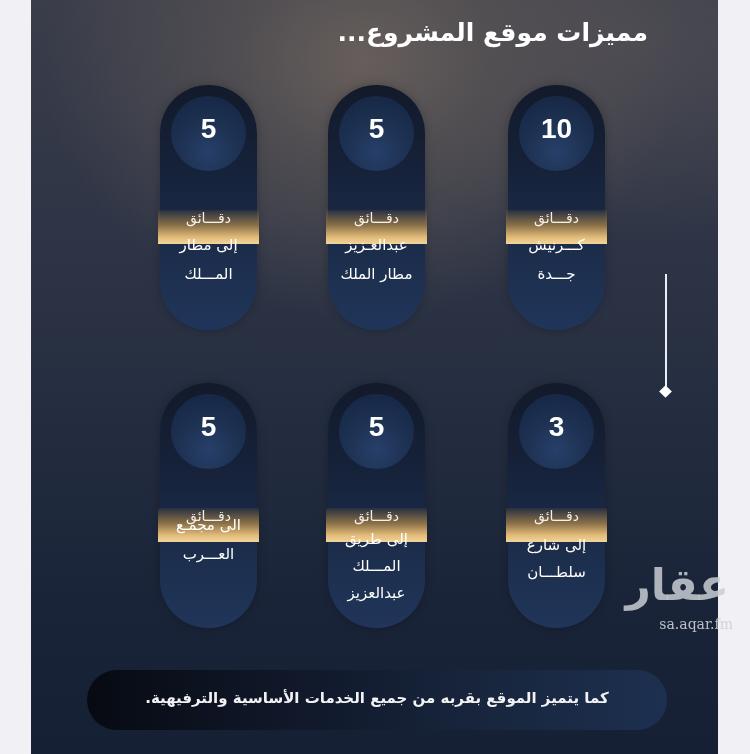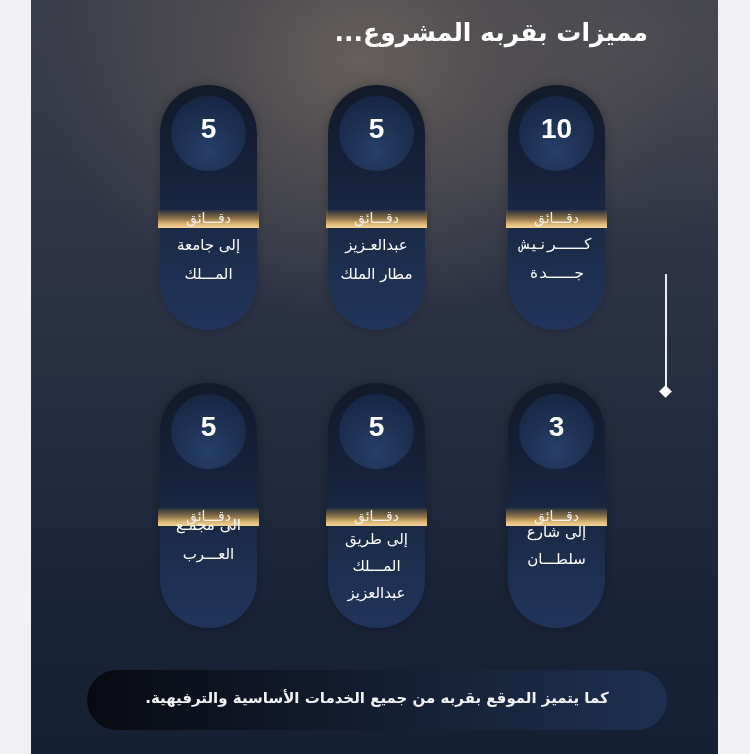--- a/index.html
+++ b/index.html
@@ -29,21 +29,21 @@
   .card .circle {
     position: absolute; left: 11px; top: 11px; width: 75px; height: 75px; border-radius: 50%;
     background: radial-gradient(circle at 50% 75%, #27406a 0%, #1d3152 45%, #152441 100%);
   }
   .card .num {
     position: absolute; left: 0; right: 0; top: 28px; text-align: center;
     color: #ffffff; font-size: 28px; font-weight: bold;
     font-family: "Liberation Sans", sans-serif;
   }
   .card .band {
-    position: absolute; left: -2px; right: -2px; height: 18px;
+    position: absolute; left: -2px; right: -2px; height: 34px;
     background: linear-gradient(180deg, rgba(120,96,60,0.15) 0%, #8a7048 45%, #e2bb79 80%, #f2d49a 100%);
   }
   .card .band-label {
     position: absolute; left: 0; right: 0; top: 0; text-align: center;
     color: #f5efe6; font-size: 14px; direction: rtl; line-height: 17px;
     letter-spacing: 1px;
   }
   .card .desc {
     position: absolute; left: 4px; right: 4px; text-align: center;
     color: #ffffff; font-size: 15px; line-height: 29px; direction: rtl;
@@ -73,29 +73,29 @@
   .wm-url {
     position: absolute; right: 10px; top: 56px; color: rgba(205,208,215,0.9);
     font-size: 14px; font-family: "DejaVu Serif", serif;
   }
 </style>
 </head>
 <body>
 
 <div class="poster">
 
-  <div class="title">مميزات بقربه  المشروع...</div>
+  <div class="title">مميزات موقع  المشروع...</div>
 
   <div class="card" style="left:477px; top:85px; height:245px;">
     <div class="circle"></div>
     <div class="num">10</div>
     <div class="band" style="top:125px;">
       <div class="band-label">دقـــائق</div>
     </div>
-    <div class="desc" style="top:146px;font-family:Liberation Mono, monospace;">
+    <div class="desc" style="top:146px;">
       <div>كـــرنيش</div>
       <div>جـــدة</div>
     </div>
   </div>
 
   <div class="card" style="left:297px; top:85px; height:245px;">
     <div class="circle"></div>
     <div class="num">5</div>
     <div class="band" style="top:125px;">
       <div class="band-label">دقـــائق</div>
@@ -106,32 +106,32 @@
     </div>
   </div>
 
   <div class="card" style="left:129px; top:85px; height:245px;">
     <div class="circle"></div>
     <div class="num">5</div>
     <div class="band" style="top:125px;">
       <div class="band-label">دقـــائق</div>
     </div>
     <div class="desc" style="top:146px;">
-      <div>إلى جامعة</div>
+      <div>إلى مطار</div>
       <div>المـــلك</div>
     </div>
   </div>
 
   <div class="card" style="left:477px; top:383px; height:245px;">
     <div class="circle"></div>
     <div class="num">3</div>
     <div class="band" style="top:125px;">
       <div class="band-label">دقـــائق</div>
     </div>
-    <div class="desc" style="top:136px; line-height:27px;">
+    <div class="desc" style="top:149px; line-height:27px;">
       <div>إلى شارع</div>
       <div>سلطـــان</div>
     </div>
   </div>
 
   <div class="card" style="left:297px; top:383px; height:245px;">
     <div class="circle"></div>
     <div class="num">5</div>
     <div class="band" style="top:125px;">
       <div class="band-label">دقـــائق</div>
@@ -155,13 +155,17 @@
     </div>
   </div>
 
   <div class="timeline"></div>
   <div class="diamond"></div>
 
   <div class="footer-pill">
     <div class="footer-text">كما يتميز الموقع بقربه من جميع الخدمات الأساسية والترفيهية.</div>
   </div>
 
+  <div class="watermark">
+    <div class="wm-logo">عقار</div>
+    <div class="wm-url">sa.aqar.fm</div>
+  </div>
 </div>
 
 </body></html>

